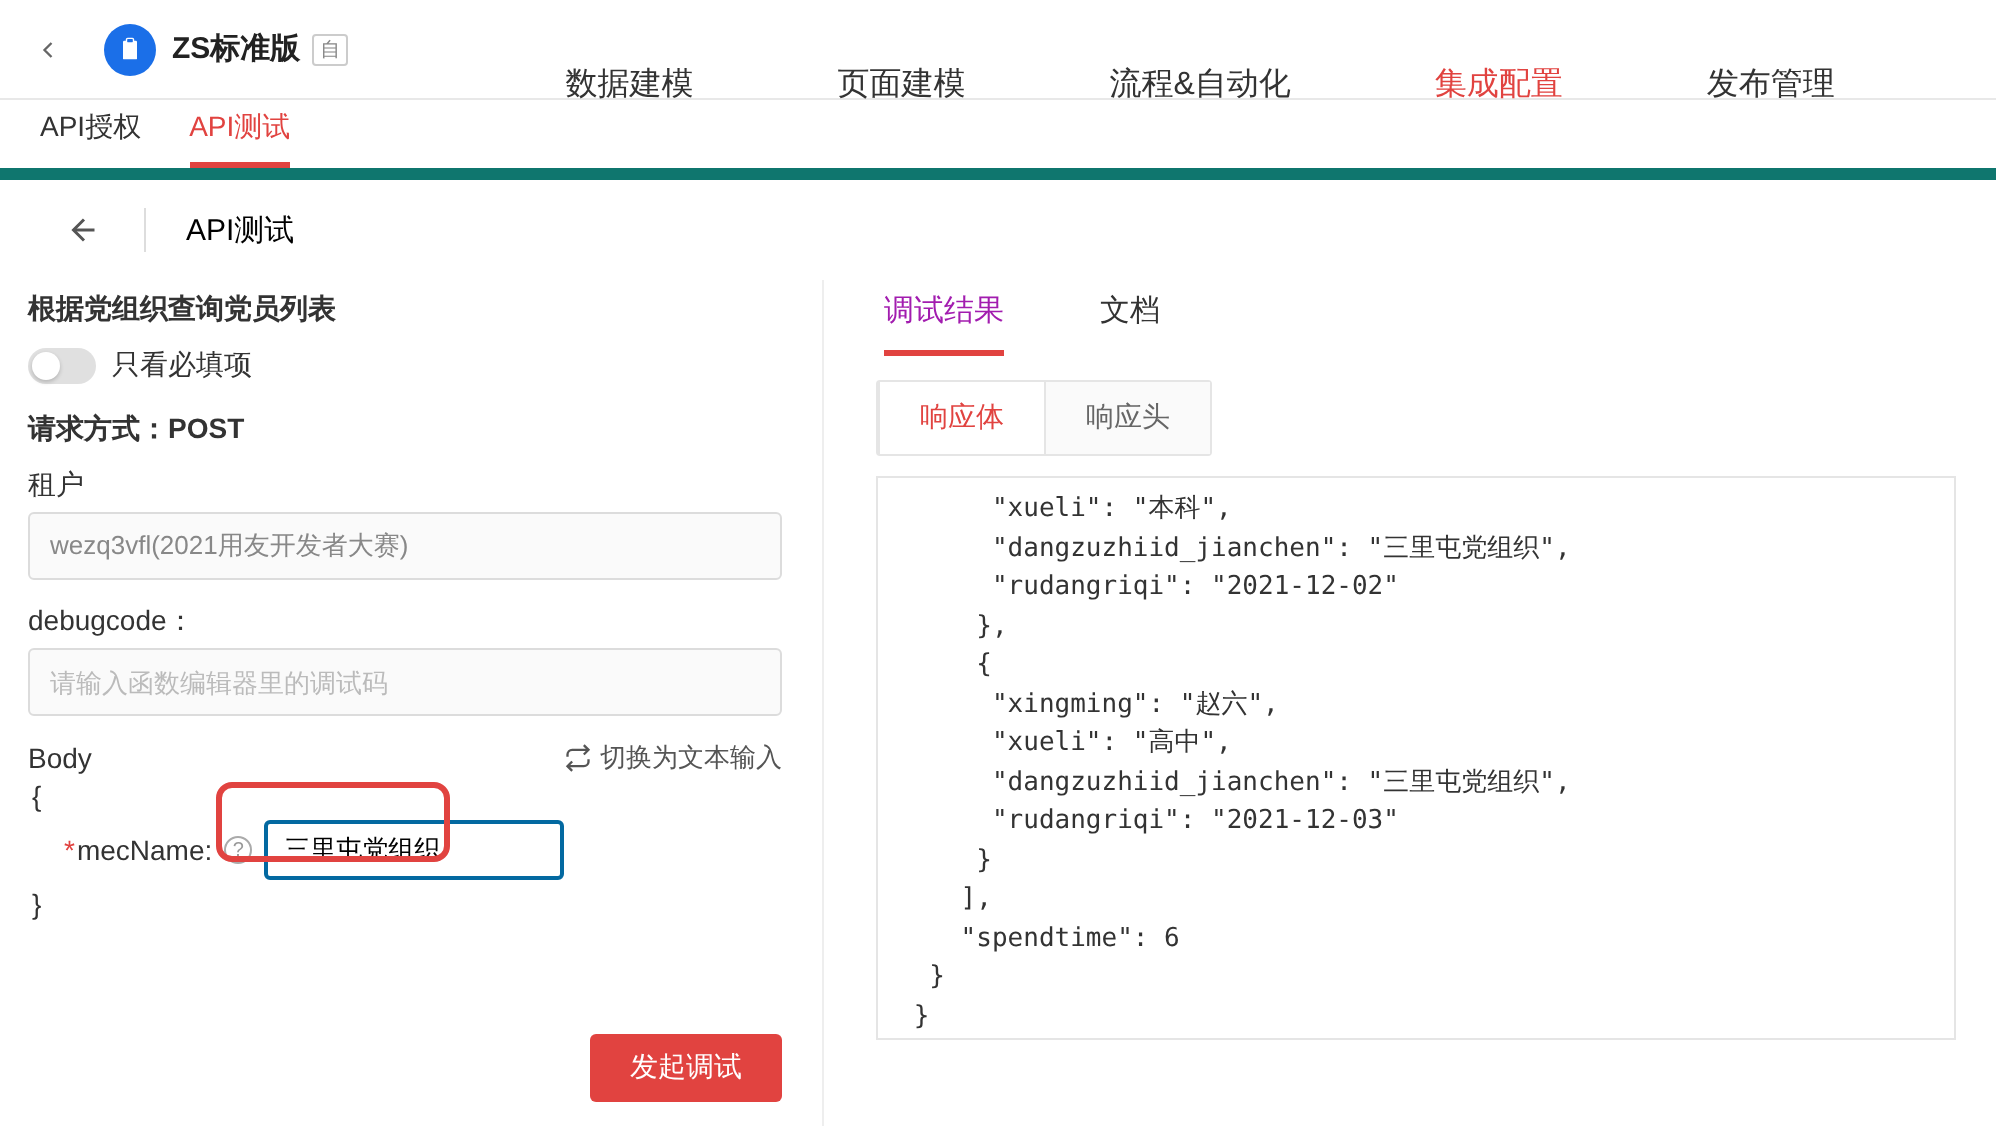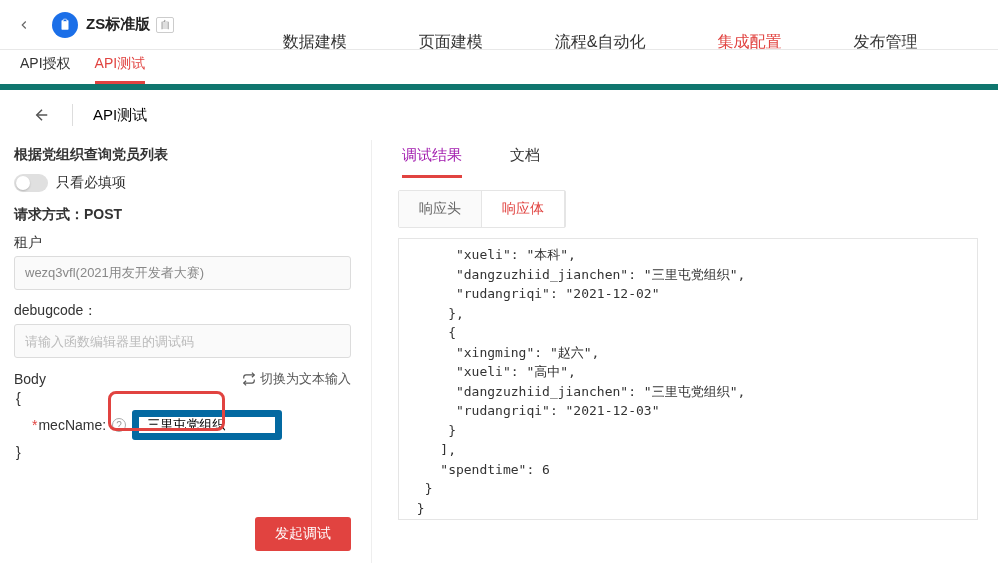--- a/index.html
+++ b/index.html
@@ -128,21 +128,21 @@
       font-size: 15px;
       color: #000000;
     }
     
     
     .main {
       display: flex;
       height: calc(100% - 50px - 40px - 50px);
     }
     .left {
-      width: 372px;
+      width: 412px;
       border-right: 1px solid #eee;
       padding: 6px 20px 0 14px;
       display: flex;
       flex-direction: column;
       position: relative;
     }
     .right {
       flex: 1;
       padding: 6px 20px 0 26px;
     }
@@ -249,21 +249,21 @@
       align-items: center;
       justify-content: center;
       font-size: 10px;
       color: #999;
       margin: 0 6px;
       cursor: default;
     }
     .body-input {
       width: 150px;
       height: 30px;
-      border: 7px solid #0369a1;
+      border: 2px solid #0369a1;
       border-radius: 3px;
       padding: 0 8px;
       font-size: 13px;
     }
     .red-box {
       position: absolute;
       border: 3px solid #e14340;
       border-radius: 8px;
       pointer-events: none;
     }
@@ -428,22 +428,22 @@
     </div>
   </div>
 
   <div class="right">
     <div class="result-tabs">
       <div class="result-tab active">调试结果</div>
       <div class="result-tab">文档</div>
     </div>
 
     <div class="resp-tabs">
+      <div class="resp-tab active">响应体</div>
       <div class="resp-tab">响应头</div>
-      <div class="resp-tab active">响应体</div>
     </div>
 
     <div class="code-box">      "xueli": "本科",
       "dangzuzhiid_jianchen": "三里屯党组织",
       "rudangriqi": "2021-12-02"
      },
      {
       "xingming": "赵六",
       "xueli": "高中",
       "dangzuzhiid_jianchen": "三里屯党组织",

